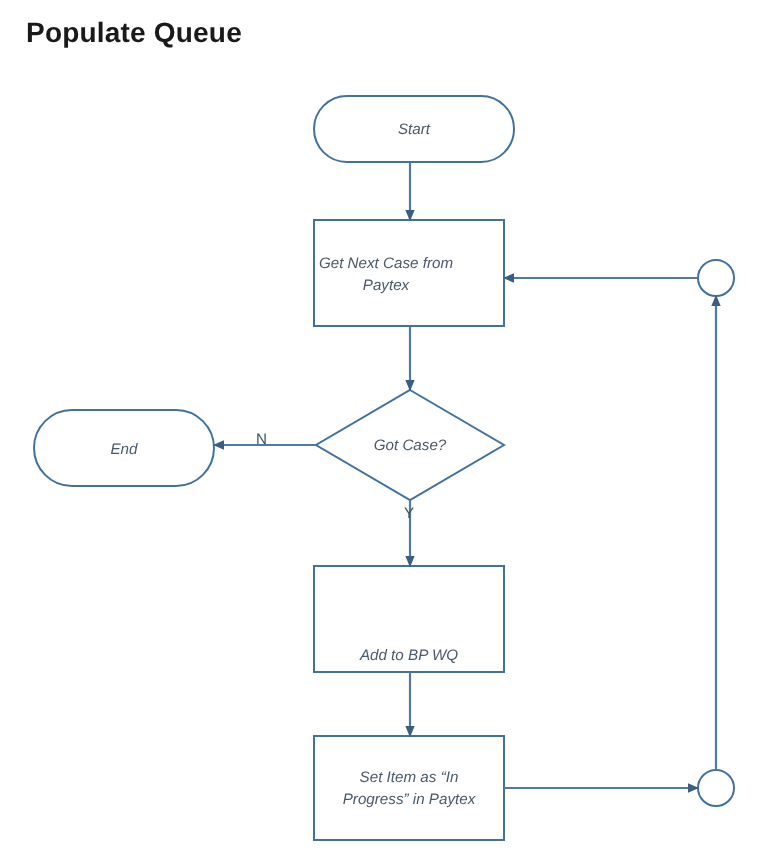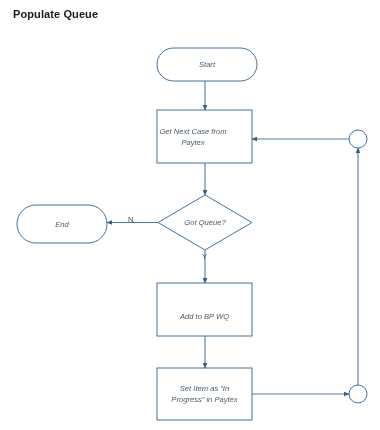--- a/index.html
+++ b/index.html
@@ -17,21 +17,21 @@
   #canvas {
     position: relative;
     width: 380px;
     height: 430px;
     background: #ffffff;
   }
   .title {
     position: absolute;
     left: 13px;
     top: 8px;
-    font-size: 11px;
+    font-size: 14px;
     font-weight: bold;
     color: #1a1a1a;
     letter-spacing: 0.1px;
     white-space: nowrap;
   }
   svg.flow {
     position: absolute;
     left: 0;
     top: 0;
     width: 380px;
@@ -103,25 +103,25 @@
     <line x1="358" y1="385" x2="358" y2="148" stroke="#5079A4" stroke-width="1.1" marker-end="url(#arrow)"></line>
 
     <line x1="349" y1="139" x2="252" y2="139" stroke="#5079A4" stroke-width="1.1" marker-end="url(#arrow)"></line>
   </svg>
 
   <div class="node-label" style="left:157px; top:48px; width:100px; height:33px;">Start</div>
 
   <div class="node-label" style="left:157px; top:110px; width:72px; height:53px;">Get Next Case from
 Paytex</div>
 
-  <div class="node-label" style="left:158px; top:195px; width:94px; height:55px;">Got Queue?</div>
+  <div class="node-label" style="left:158px; top:195px; width:94px; height:55px;">Got Case?</div>
 
   <div class="node-label" style="left:17px; top:205px; width:90px; height:38px;">End</div>
 
-  <div class="node-label" style="left:157px; top:290px; width:95px; height:53px;">Add to BP WQ</div>
+  <div class="node-label" style="left:157px; top:301px; width:95px; height:53px;">Add to BP WQ</div>
 
   <div class="node-label" style="left:157px; top:368px; width:95px; height:52px;text-align:center;">Set Item as “In
 Progress” in Paytex</div>
 
   <div class="edge-label" style="left:128px; top:215px;">N</div>
 
   <div class="edge-label" style="left:202px; top:252px;">Y</div>
 
 </div>
 

